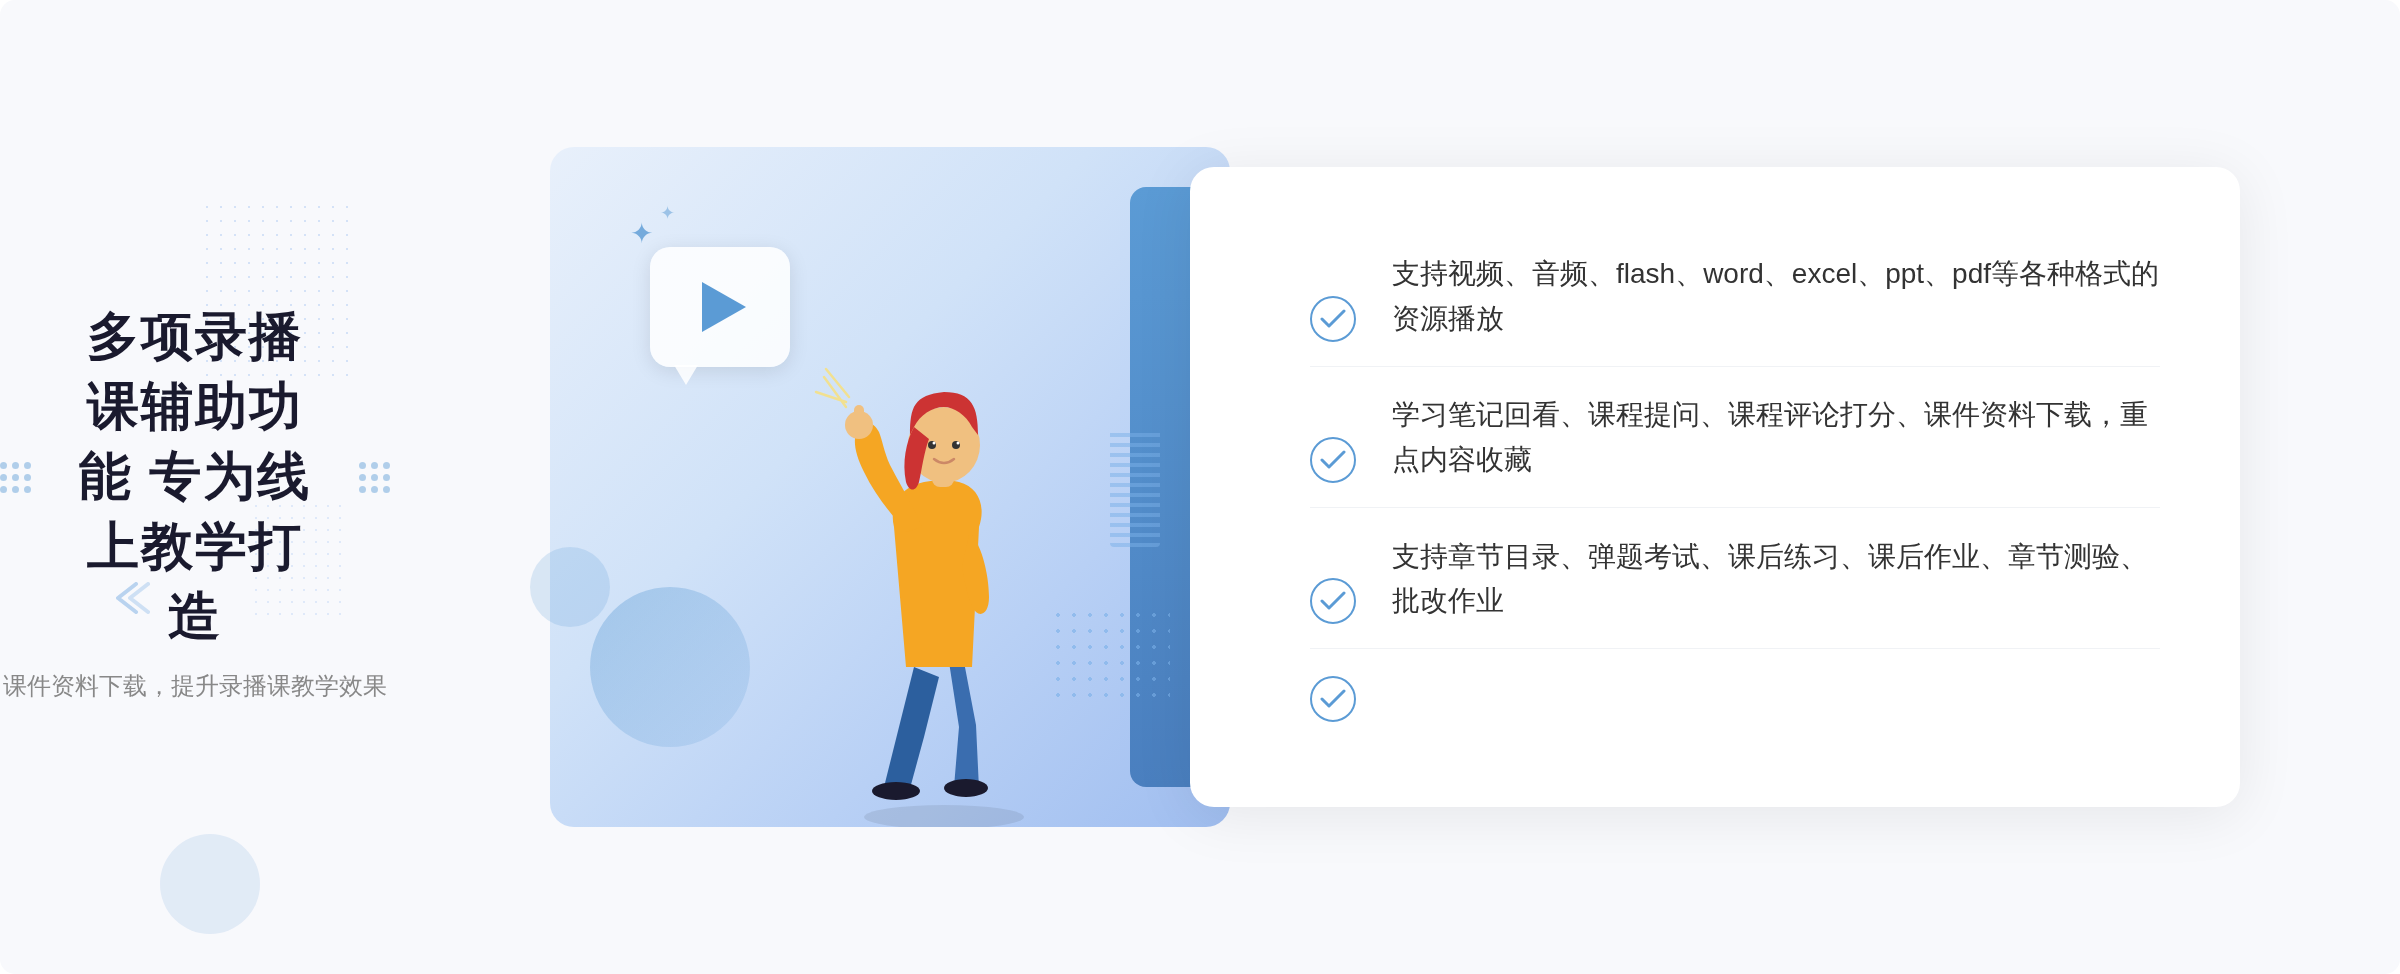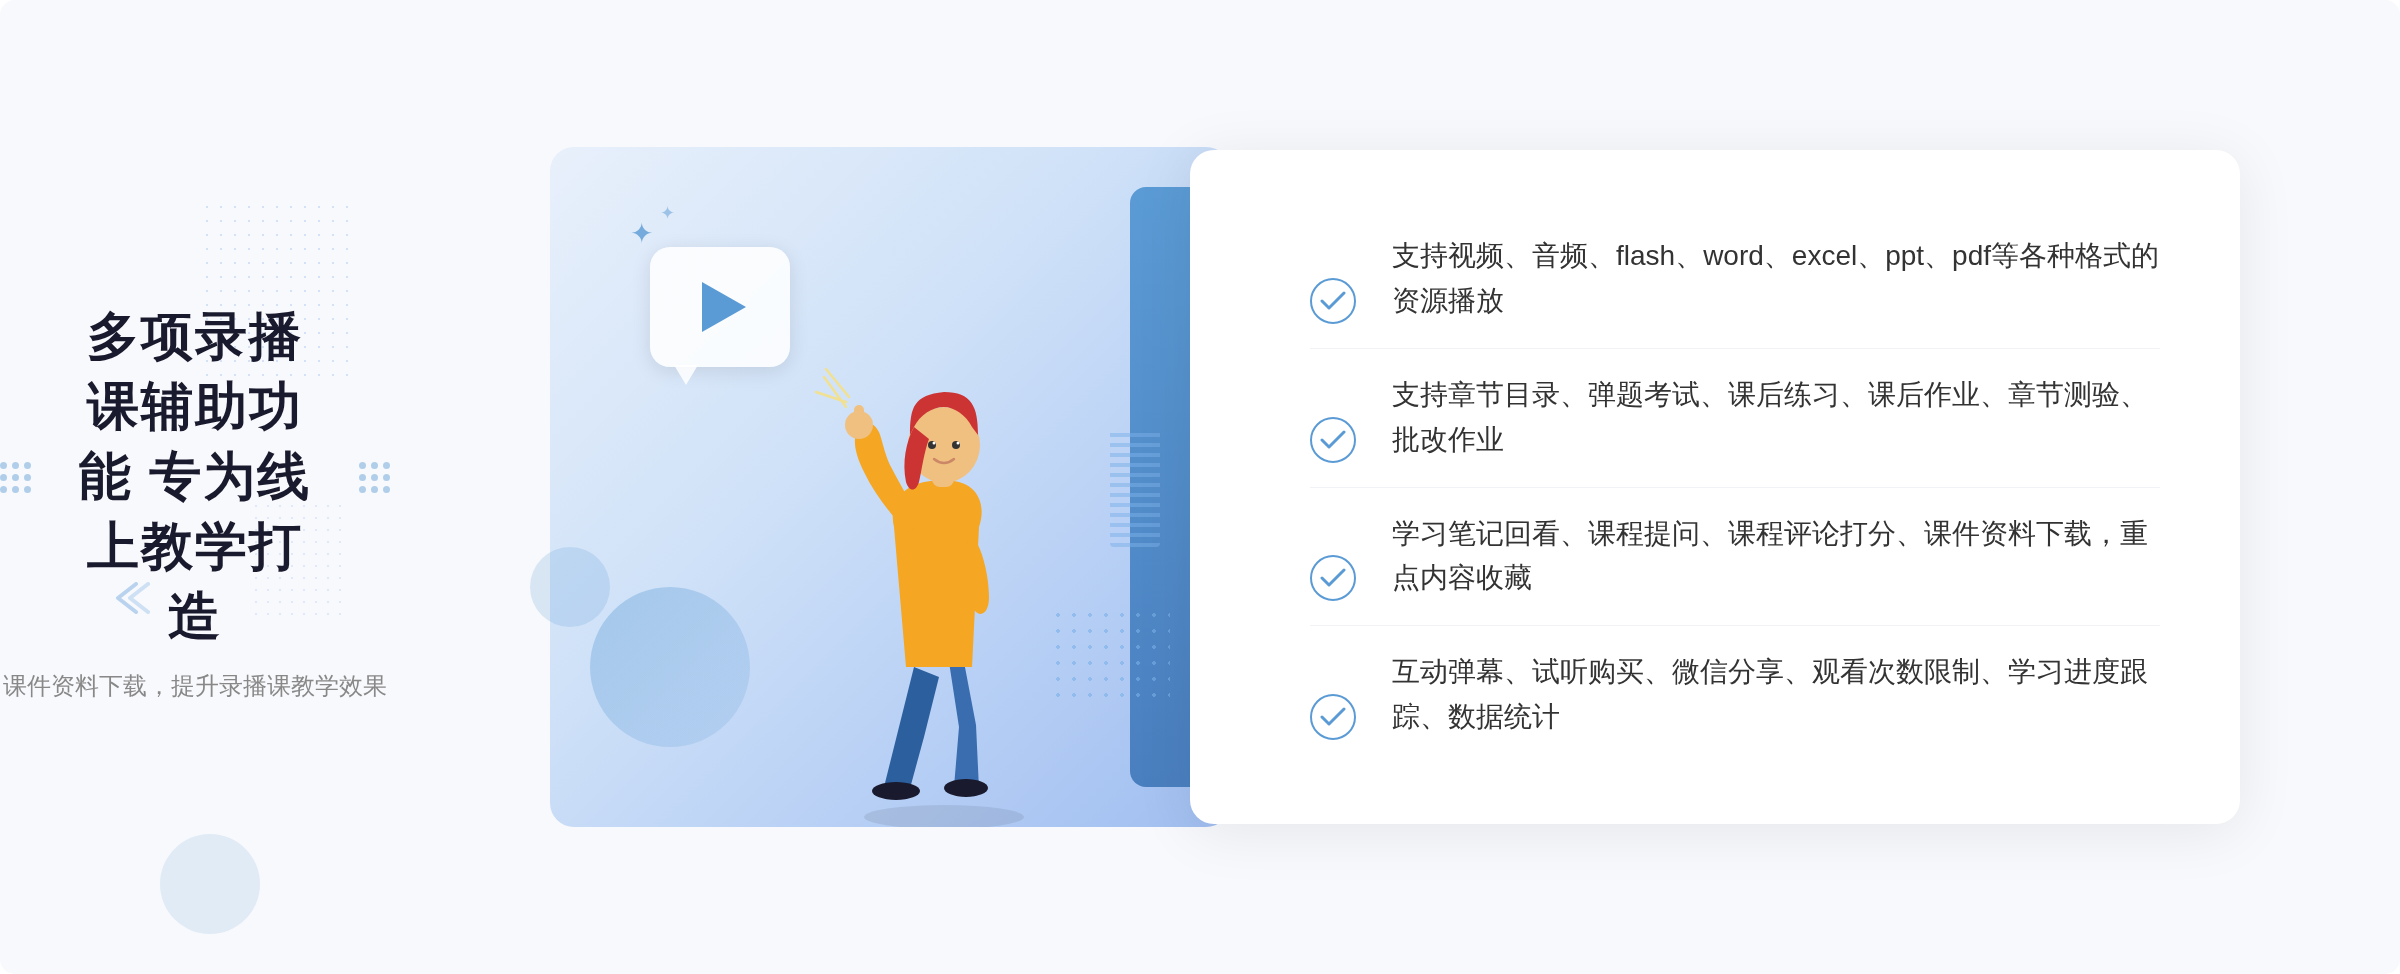--- a/index.html
+++ b/index.html
@@ -445,39 +445,38 @@
         </div>
         <span class="feature-text">支持视频、音频、flash、word、excel、ppt、pdf等各种格式的资源播放</span>
       </div>
 
       <div class="feature-item">
         <div class="check-circle">
           <svg width="26" height="20" viewBox="0 0 26 20">
             <polyline points="2,10 9,17 24,2" fill="none" stroke="#5b9bd5" stroke-width="3" stroke-linecap="round" stroke-linejoin="round"></polyline>
           </svg>
         </div>
-        <span class="feature-text">支持章节目录、弹题考试、课后练习、课后作业、章节测验、批改作业</span>
+        <span class="feature-text">学习笔记回看、课程提问、课程评论打分、课件资料下载，重点内容收藏</span>
       </div>
 
       <div class="feature-item">
         <div class="check-circle">
           <svg width="26" height="20" viewBox="0 0 26 20">
             <polyline points="2,10 9,17 24,2" fill="none" stroke="#5b9bd5" stroke-width="3" stroke-linecap="round" stroke-linejoin="round"></polyline>
           </svg>
         </div>
-        <span class="feature-text">学习笔记回看、课程提问、课程评论打分、课件资料下载，重点内容收藏</span>
+        <span class="feature-text">支持章节目录、弹题考试、课后练习、课后作业、章节测验、批改作业</span>
       </div>
 
       <div class="feature-item">
         <div class="check-circle">
           <svg width="26" height="20" viewBox="0 0 26 20">
             <polyline points="2,10 9,17 24,2" fill="none" stroke="#5b9bd5" stroke-width="3" stroke-linecap="round" stroke-linejoin="round"></polyline>
           </svg>
         </div>
-        <span class="feature-text">互动弹幕、试听购买、微信分享、观看次数限制、学习进度跟踪、数据统计</span>
       </div>
 
     </div>
 
   </div>
 
   <div class="deco-circle-bottom"></div>
 
 </div>
 

